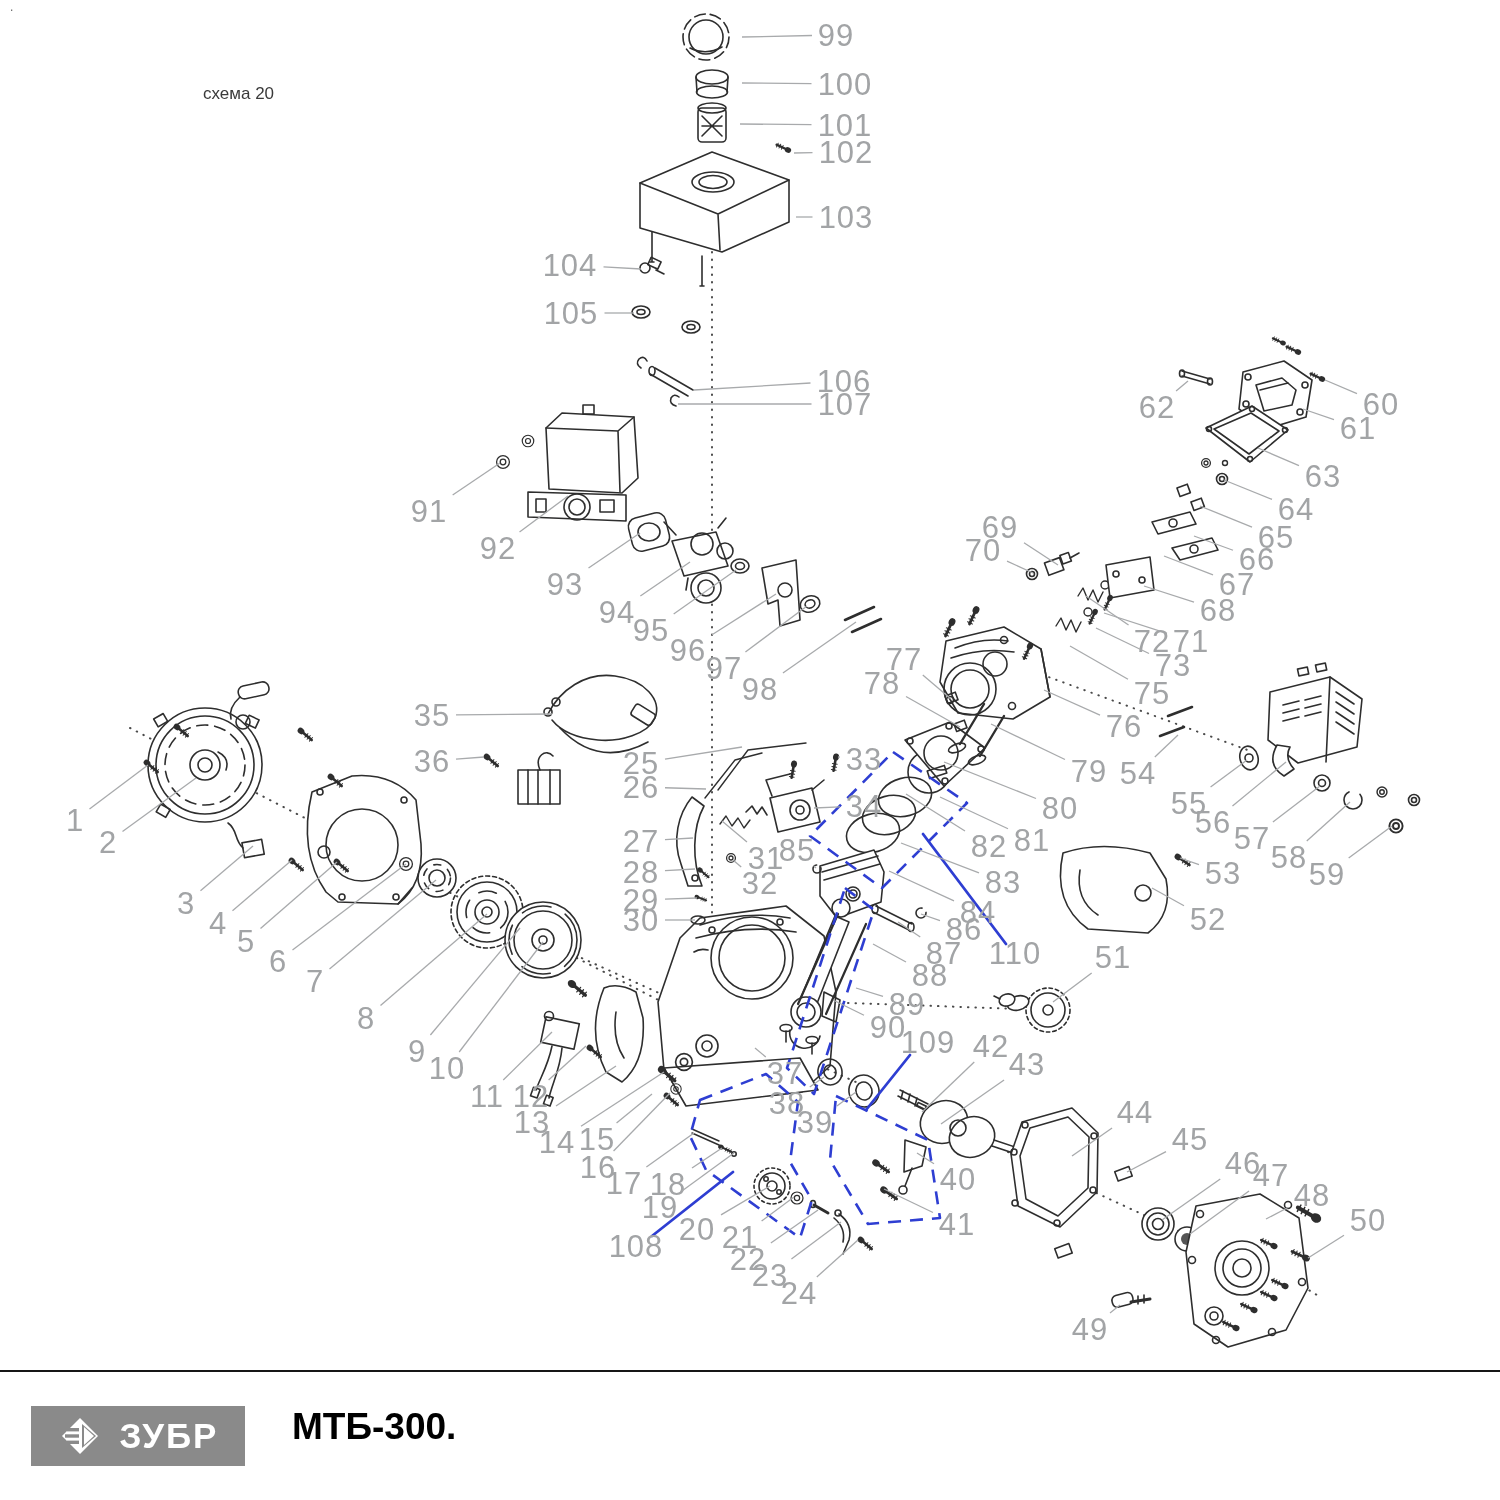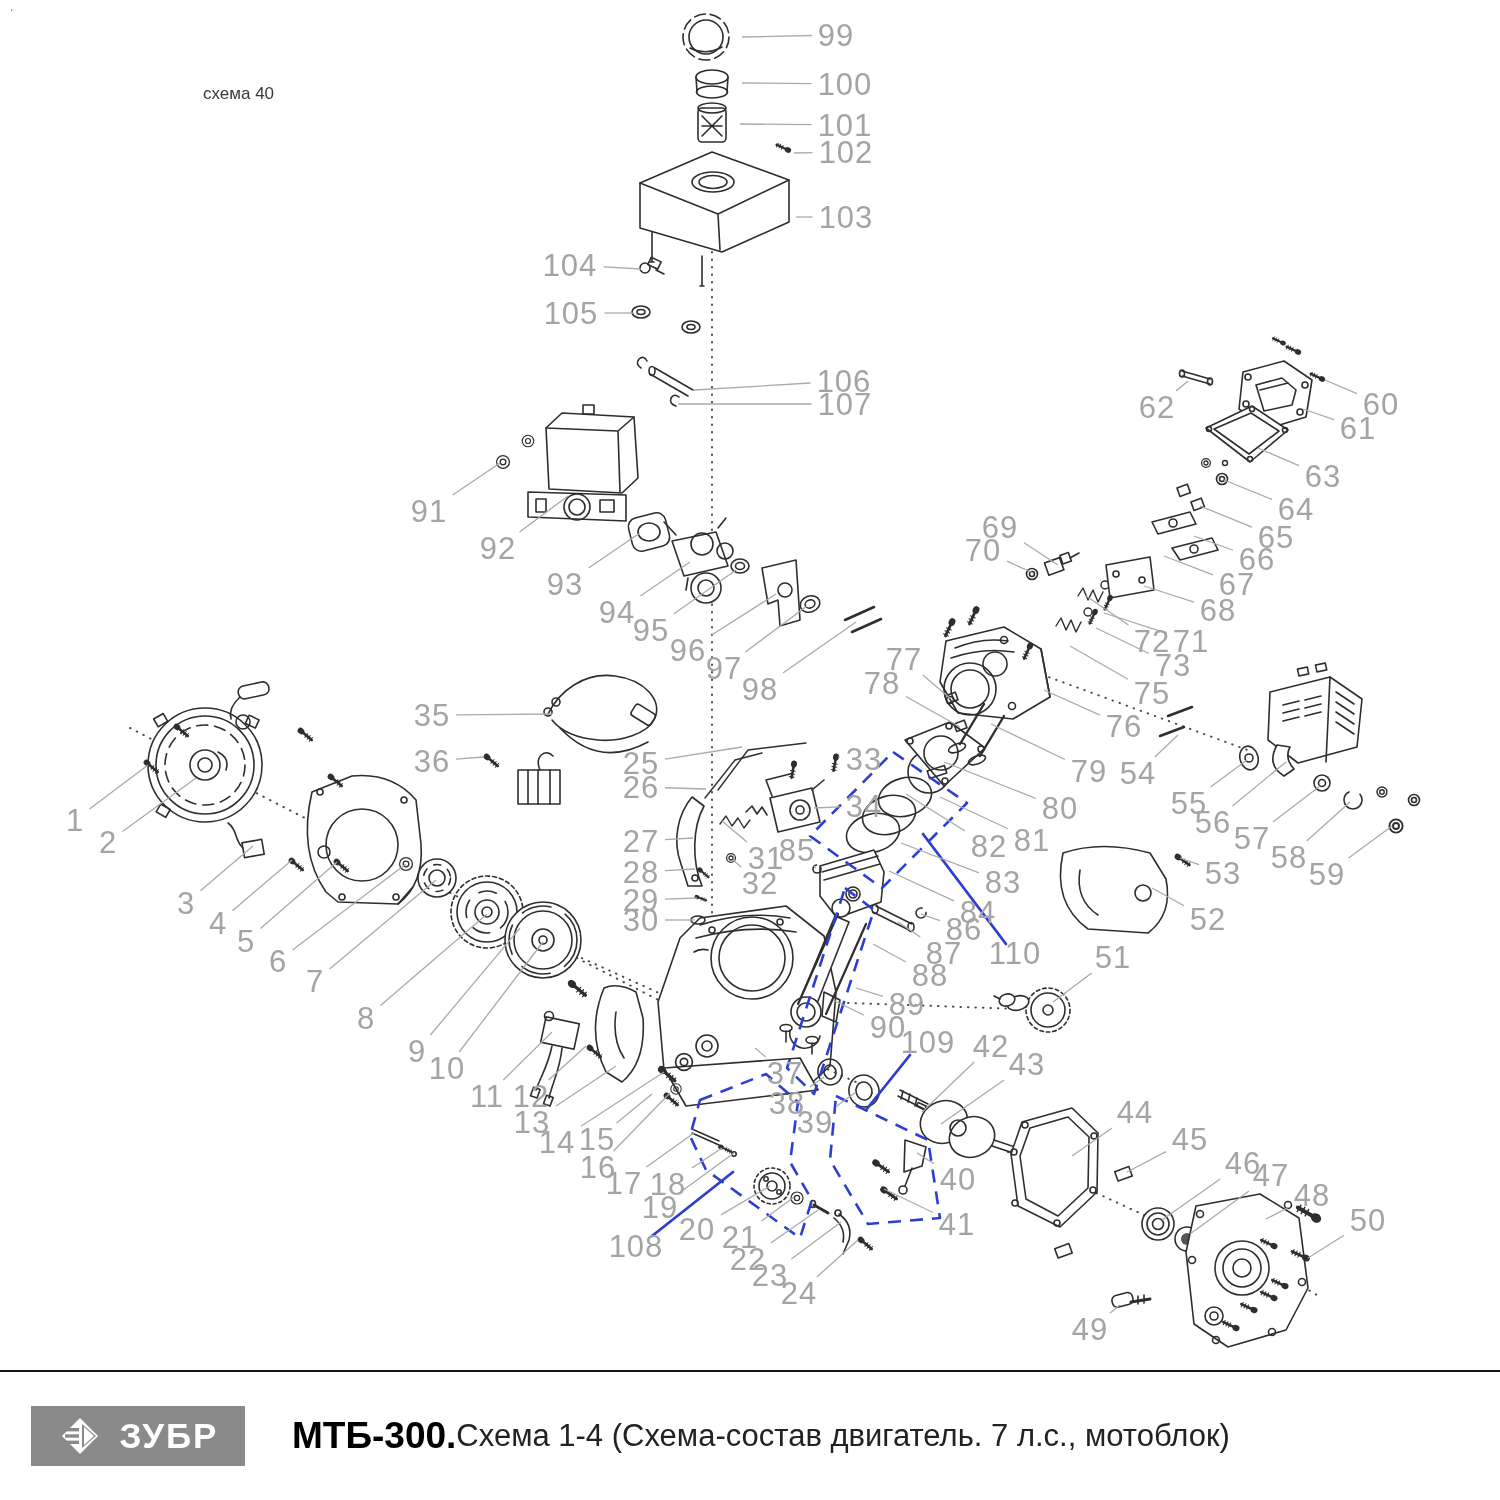--- a/index.html
+++ b/index.html
@@ -6,31 +6,31 @@
   #page{position:relative;width:1500px;height:1500px;background:#fff;overflow:hidden;
         font-family:"Liberation Sans",sans-serif;}
   #corner-mark{position:absolute;left:10px;top:0px;font-size:12px;color:#666;}
   #scheme-note{position:absolute;left:203px;top:84px;font-size:17px;color:#3a3a3a;}
   #diagram{position:absolute;left:0;top:0;}
   
   #footer-rule{position:absolute;left:0;top:1370px;width:1500px;height:2px;background:#161616;}
   #logo-box{position:absolute;left:31px;top:1406px;width:214px;height:60px;background:#8a8a8a;
             display:flex;align-items:center;justify-content:center;gap:16px;}
   #logo-text{color:#fff;font-weight:bold;font-size:35px;letter-spacing:2px;}
-  #footer-title{position:absolute;left:292px;top:1406px;height:60px;display:flex;align-items:center;gap:0;white-space:nowrap;}
+  #footer-title{position:absolute;left:292px;top:1406px;height:60px;display:flex;align-items:center;gap:12px;white-space:nowrap;flex-direction:column;}
   #footer-model{font-size:37px;font-weight:bold;color:#000;}
   #footer-subtitle{font-size:31px;font-weight:400;color:#222;}
   svg text.call{font-family:"Liberation Sans",sans-serif;}
 </style>
 </head>
 <body>
 
 <div id="page">
   <div id="corner-mark">.</div>
-  <div id="scheme-note">схема 40</div>
+  <div id="scheme-note">схема 20</div>
 
   <svg id="diagram" width="1500" height="1370" viewBox="0 0 1500 1370">
     <defs>
       <g id="sym-screw" stroke="#2e2e2e">
         <ellipse cx="0" cy="0" rx="3.6" ry="3" fill="#2e2e2e" stroke="none"></ellipse>
         <line x1="2" y1="0" x2="14" y2="0" stroke-width="2.6"></line>
         <line x1="7" y1="-2.4" x2="7" y2="2.4" stroke-width="1"></line>
         <line x1="10" y1="-2.4" x2="10" y2="2.4" stroke-width="1"></line>
         <line x1="13" y1="-2.4" x2="13" y2="2.4" stroke-width="1"></line>
       </g>
@@ -1026,15 +1026,14 @@
       <rect x="9" y="14" width="12" height="3.4" fill="#8a8a8a"></rect>
       <rect x="7" y="20.3" width="14" height="3.4" fill="#8a8a8a"></rect>
       <rect x="9" y="26.6" width="12" height="3.4" fill="#8a8a8a"></rect>
       <polygon points="24,10 24,34 38,22" fill="#8a8a8a"></polygon>
       <polygon points="26,13 26,31 36,22" fill="#ffffff"></polygon>
     </svg>
     <span id="logo-text">ЗУБР</span>
   </div>
   <div id="footer-title">
     <span id="footer-model">МТБ-300.</span>
-    <span id="footer-subtitle">Схема 1-4 (Схема-состав двигатель. 7 л.с., мотоблок)</span>
   </div>
 </div>
 
 </body></html>

